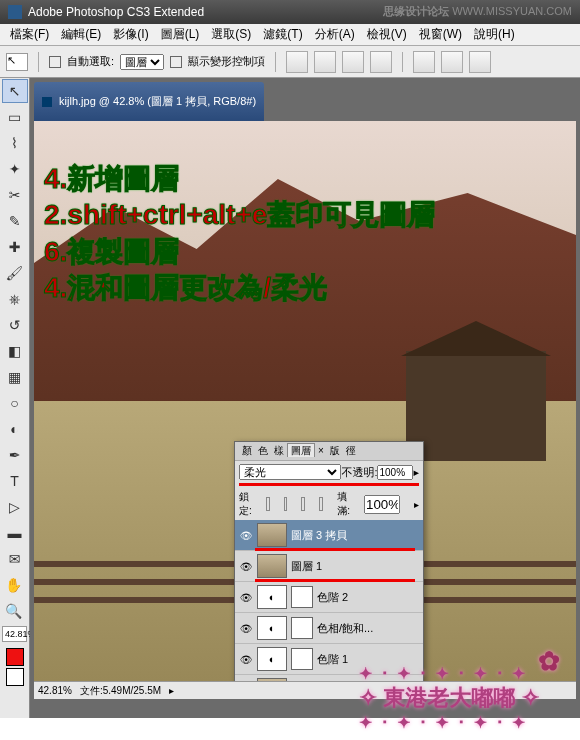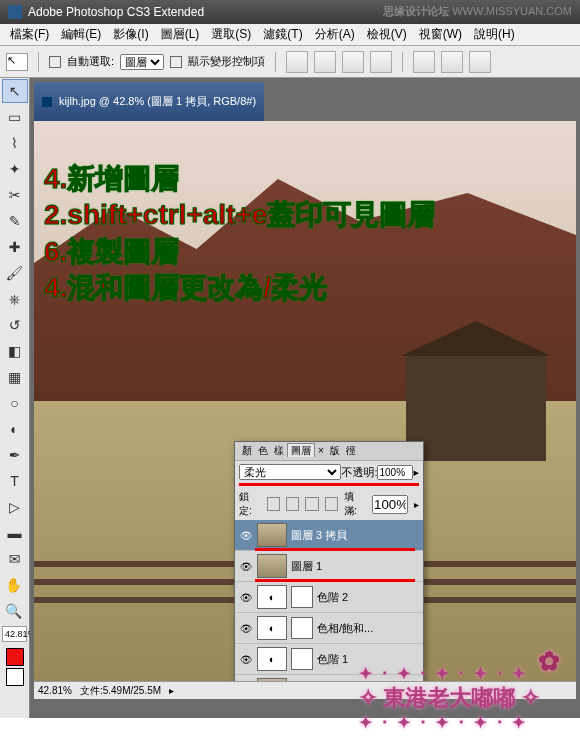--- a/index.html
+++ b/index.html
@@ -48,21 +48,21 @@
 .tutorial-text div { color: #c00000; -webkit-text-stroke: 1px #005500; text-shadow: 0 0 2px #00aa00; }
 
 .layers-panel { position: absolute; top: 320px; left: 200px; width: 190px; background: #e0e0e0; border: 1px solid #666; box-shadow: 2px 2px 6px rgba(0,0,0,0.4); z-index: 60; font-size: 11px; }
 .lp-tabs { background: #d0d0d0; padding: 2px 4px; font-size: 10px; border-bottom: 1px solid #aaa; }
 .lp-tabs .tab { padding: 1px 3px; }
 .lp-tabs .tab.act { background: #e8e8e8; border: 1px solid #888; border-bottom: none; }
 .lp-row1 { display: flex; align-items: center; padding: 3px 4px; }
 .lp-row1 select { flex: 1; font-size: 11px; }
 .lp-row1 input { width: 36px; font-size: 10px; }
 .lp-underline { height: 3px; background: #e00; margin: 0 4px 2px; }
-.lp-row2 { display: flex; align-items: center; padding: 2px 4px; gap: 6px; font-size: 10px; }
+.lp-row2 { display: flex; align-items: center; padding: 2px 4px; gap: 14px; font-size: 10px; }
 .lp-row2 .lock-ico { width: 14px; height: 14px; border: 1px solid #888; }
 .lp-layers { background: #d8d8d8; max-height: 210px; overflow: auto; }
 .layer { display: flex; align-items: center; padding: 3px 4px; border-bottom: 1px solid #bbb; gap: 4px; position: relative; }
 .layer.sel { background: #6a8aaa; color: #fff; }
 .eye { width: 14px; height: 14px; display: flex; align-items: center; justify-content: center; font-size: 10px; }
 .thumb { width: 30px; height: 24px; border: 1px solid #666; background: linear-gradient(#c8b898,#988868); }
 .thumb.adj { background: #fff; display: flex; align-items: center; justify-content: center; }
 .mask { width: 22px; height: 22px; border: 1px solid #666; background: #fff; }
 .red-und { position: absolute; bottom: -1px; left: 20px; right: 8px; height: 3px; background: #e00; }
 

